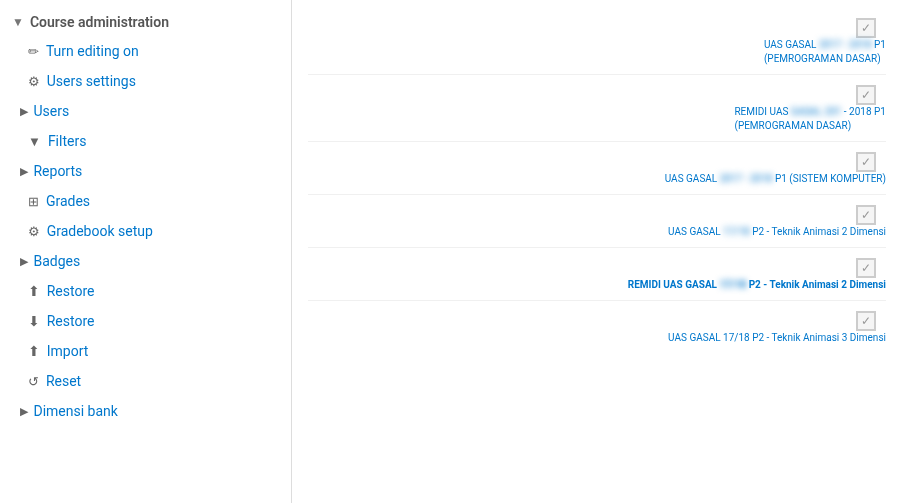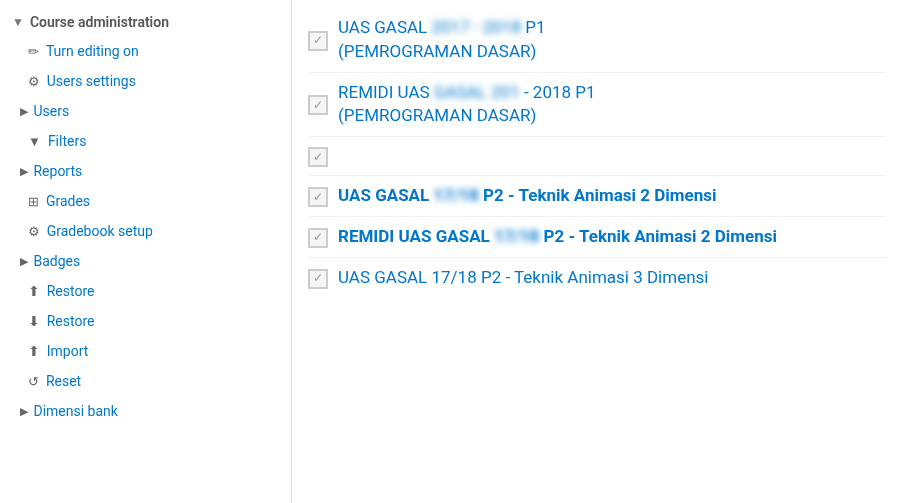--- a/index.html
+++ b/index.html
@@ -65,26 +65,27 @@
 
     
     .content {
       flex: 1;
       padding: 8px 16px;
       overflow-y: auto;
     }
 
     .content-item {
       display: flex;
-      align-items: center;
+      align-items: flex-end;
       padding: 8px 0;
       border-bottom: 1px solid #f0f0f0;
       color: #333;
-      font-size: 17px;
+      font-size: 10px;
       line-height: 1.4;
+      flex-direction: column;
     }
 
     .content-item:last-child {
       border-bottom: none;
     }
 
     .checkbox-icon {
       width: 20px;
       height: 20px;
       border: 2px solid #ccc;
@@ -198,27 +199,32 @@
     <div class="checkbox-icon"></div>
     <div class="item-text">
       <span style="color:#0077cc; cursor:pointer;">
         REMIDI UAS <span style="filter:blur(3px); display:inline-block;">GASAL 201</span> - 2018 P1<br>(PEMROGRAMAN DASAR)
       </span>
     </div>
   </div>
 
   <div class="content-item">
     <div class="checkbox-icon"></div>
-  </div>
-
-
-  <div class="content-item">
-    <div class="checkbox-icon"></div>
-    <div class="item-text">
-      <span style="color:#0077cc; cursor:pointer;font-weight:bold;">
+    <div class="item-text">
+      <span style="color:#0077cc; cursor:pointer;">
+        UAS GASAL <span style="filter:blur(3px); display:inline-block;">2017 - 2018</span> P1 (SISTEM KOMPUTER)
+      </span>
+    </div>
+  </div>
+
+
+  <div class="content-item">
+    <div class="checkbox-icon"></div>
+    <div class="item-text">
+      <span style="color:#0077cc; cursor:pointer;">
         UAS GASAL <span style="filter:blur(3px); display:inline-block;">17/18</span> P2 - Teknik Animasi 2 Dimensi
       </span>
     </div>
   </div>
 
   <div class="content-item">
     <div class="checkbox-icon"></div>
     <div class="item-text">
       <span style="color:#0077cc; cursor:pointer;font-weight:bold;">
         REMIDI UAS GASAL <span style="filter:blur(3px); display:inline-block;">17/18</span> P2 - Teknik Animasi 2 Dimensi

